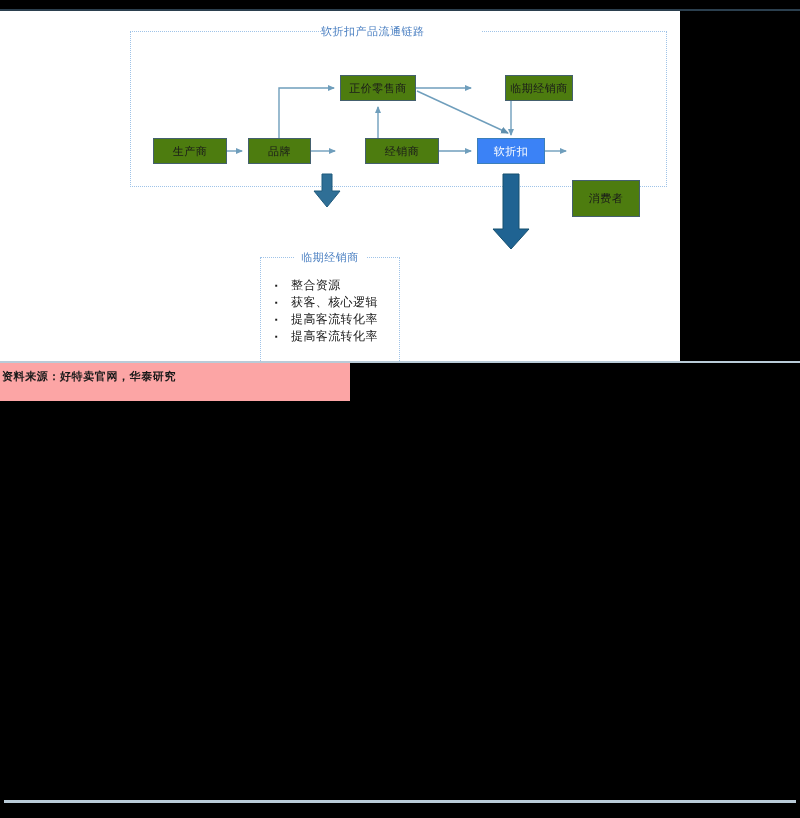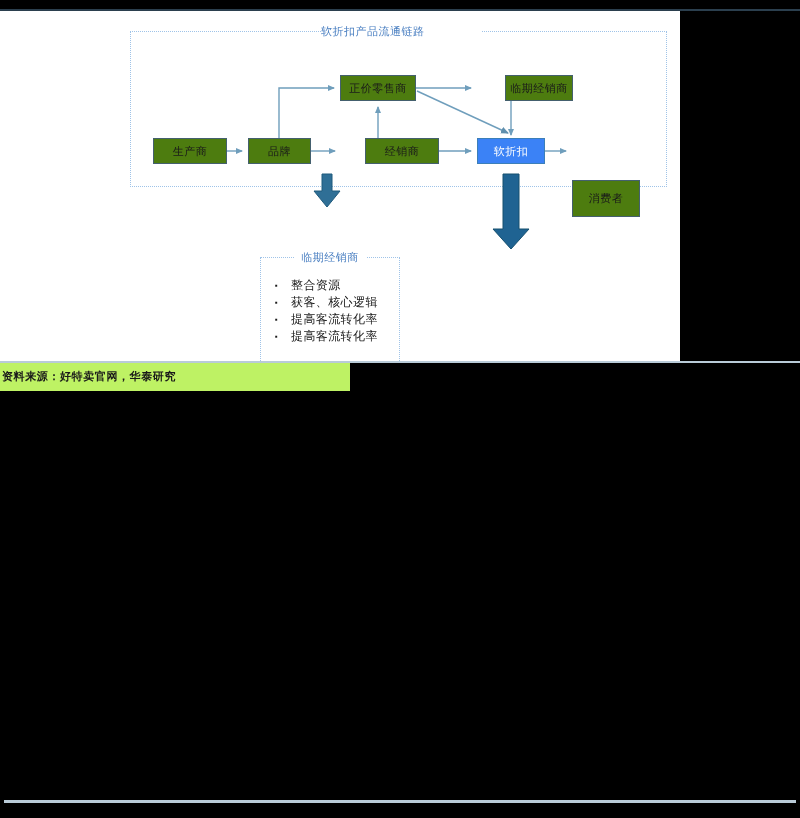--- a/index.html
+++ b/index.html
@@ -145,22 +145,22 @@
   .source-text {
     position: absolute; left: 2px; top: 8px;
     color: #d8d8d8;
     font-size: 11px;
     letter-spacing: 0.6px;
     white-space: nowrap;
     font-weight: bold;
   }
   .source-strip {
     position: absolute; left: 0; top: 361px;
-    width: 350px; height: 30px;
-    background: #bef264;
+    width: 350px; height: 40px;
+    background: #fca5a5;
   }
   .source-strip .source-text { color: #1a1a1a; }
   
   .bottom-rule {
     position: absolute; left: 4px; top: 800px;
     width: 792px; height: 3px;
     background: #b9cbd8;
   }
 </style>
 </head>

